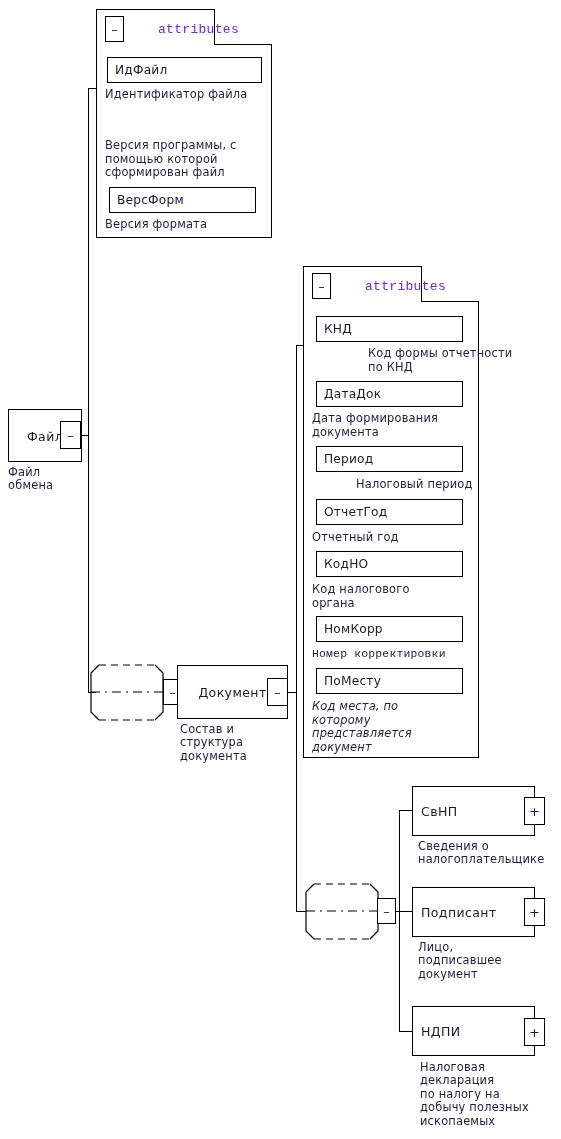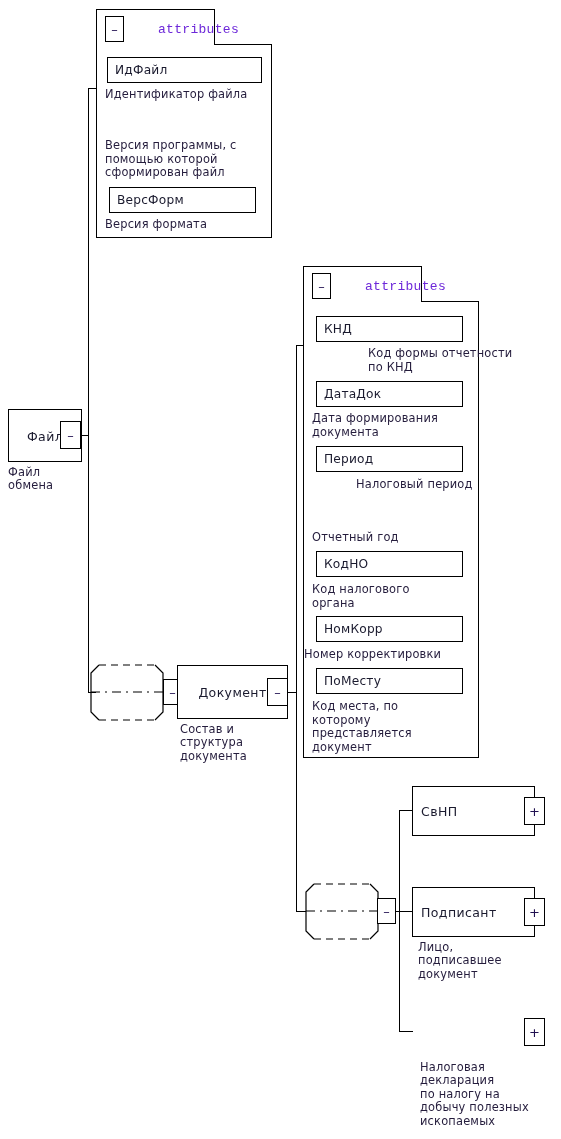--- a/index.html
+++ b/index.html
@@ -261,37 +261,40 @@
       <span>ДатаДок</span>
     </div>
     <div class="attrdesc" style="left:9px; top:146px;">Дата формирования
 документа</div>
 
     <div class="attrfield" style="left:13px; top:180px; width:147px; height:26px;">
       <span>Период</span>
     </div>
     <div class="attrdesc" style="left:9px; top:212px;margin-left:44px;">Налоговый период</div>
 
+    <div class="attrfield" style="left:13px; top:233px; width:147px; height:26px;">
+      <span>ОтчетГод</span>
+    </div>
     <div class="attrdesc" style="left:9px; top:265px;">Отчетный год</div>
 
     <div class="attrfield" style="left:13px; top:285px; width:147px; height:26px;">
       <span>КодНО</span>
     </div>
     <div class="attrdesc" style="left:9px; top:317px;">Код налогового
 органа</div>
 
     <div class="attrfield" style="left:13px; top:350px; width:147px; height:26px;">
       <span>НомКорр</span>
     </div>
-    <div class="attrdesc" style="left:1px; top:382px;">Номер корректировки</div>
+    <div class="attrdesc" style="left:9px; top:382px;font-family:Liberation Mono, monospace;">Номер корректировки</div>
 
     <div class="attrfield" style="left:13px; top:402px; width:147px; height:26px;">
       <span>ПоМесту</span>
     </div>
-    <div class="attrdesc" style="left:9px; top:434px;">Код места, по
+    <div class="attrdesc" style="left:9px; top:434px;font-style:italic;">Код места, по
 которому
 представляется
 документ</div>
   </div>
 
   <div class="seqsym" style="left:304px; top:882px; width:76px; height:59px;">
     <svg width="76" height="59" viewBox="0 0 76 59">
       <path d="M 10 2 L 2 10 L 2 49 L 10 57" fill="none" stroke="#000000" stroke-width="1.2"></path>
       <path d="M 66 2 L 74 10 L 74 49 L 66 57" fill="none" stroke="#000000" stroke-width="1.2"></path>
       <line x1="10" y1="2" x2="66" y2="2" stroke="#000000" stroke-width="1.2" stroke-dasharray="7,5"></line>
@@ -302,31 +305,36 @@
   <div class="toggle small" style="left:377px; top:898px;">
     <span>–</span>
   </div>
 
   <div class="nodebox" style="left:412px; top:786px; width:123px; height:50px;">
     <span class="nodelabel">СвНП</span>
   </div>
   <div class="toggle" style="left:524px; top:797px;">
     <span>+</span>
   </div>
+  <div class="caption" style="left:418px; top:840px;">Сведения о
+налогоплательщике</div>
 
   <div class="nodebox" style="left:412px; top:887px; width:123px; height:50px;">
     <span class="nodelabel">Подписант</span>
   </div>
   <div class="toggle" style="left:524px; top:898px;">
     <span>+</span>
   </div>
   <div class="caption" style="left:418px; top:941px;">Лицо,
 подписавшее
 документ</div>
 
+  <div class="nodebox" style="left:412px; top:1006px; width:123px; height:50px;">
+    <span class="nodelabel">НДПИ</span>
+  </div>
   <div class="toggle" style="left:524px; top:1018px;">
     <span>+</span>
   </div>
   <div class="caption" style="left:420px; top:1061px;">Налоговая
 декларация
 по налогу на
 добычу полезных
 ископаемых</div>
 
 </div>

